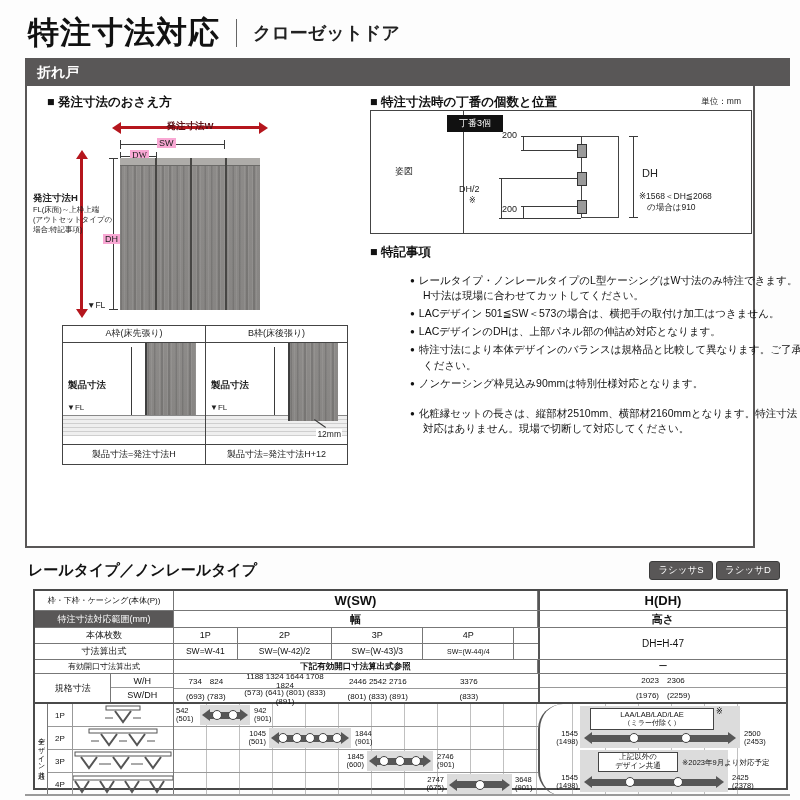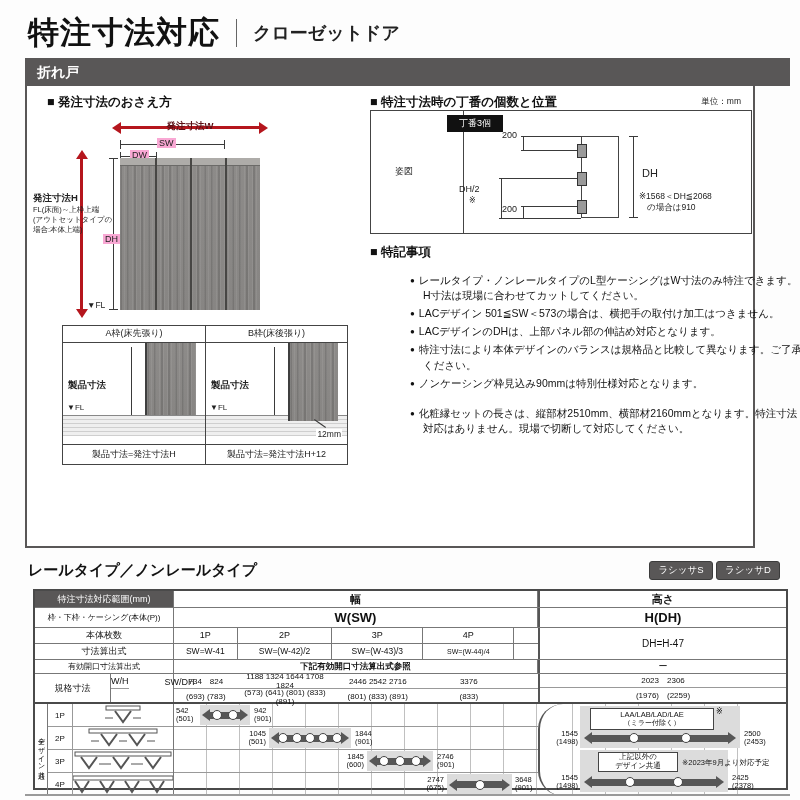--- a/index.html
+++ b/index.html
@@ -113,35 +113,35 @@
   <div class="content-box">
 
     <div class="abs sec-h" style="left:20px;top:8px;">■ 発注寸法のおさえ方</div>
 
     <div class="rah" style="left:93px;top:40px;width:140px;"></div>
     <div class="abs b" style="left:93px;top:34px;width:140px;text-align:center;font-size:9.5px;color:#5d1016;">発注寸法W</div>
 
     <div class="dmh" style="left:93px;top:58px;width:105px;"></div>
     <div class="dim-lbl" style="left:130px;top:52px;">SW</div>
     <div class="dmh" style="left:93px;top:70px;width:37px;"></div>
-    <div class="dim-lbl" style="left:103px;top:64px;">DW</div>
+    <div class="dim-lbl" style="left:103px;top:64px;font-family:Liberation Serif, serif;">DW</div>
 
     <div class="abs wood" style="left:93px;top:72px;width:140px;height:152px;">
       <div class="door-rail"></div>
       <div class="panel-div" style="left:25%;"></div>
       <div class="panel-div" style="left:50%;"></div>
       <div class="panel-div" style="left:75%;"></div>
     </div>
 
     <div class="rav" style="left:53px;top:72px;height:152px;"></div>
     <div class="abs" style="left:6px;top:106px;width:86px;font-size:7.5px;line-height:1.35;">
       <div class="b" style="font-size:9.5px;">発注寸法H</div>
       <div>FL(床面)～上枠上端</div>
       <div>(アウトセットタイプの</div>
-      <div>場合:本体上端)</div>
+      <div>場合:特記事項)</div>
     </div>
 
     <div class="dmv" style="left:86px;top:72px;height:152px;"></div>
     <div class="dim-lbl" style="left:76px;top:148px;">DH</div>
     <div class="abs" style="left:60px;top:214px;font-size:8.5px;">▼FL</div>
 
     <div class="ab">
       <div class="ab-row ab-h">
         <div class="ab-c ctr">A枠(床先張り)</div>
         <div class="ab-c ctr">B枠(床後張り)</div>
@@ -217,30 +217,30 @@
       <li class="gap">化粧縁セットの長さは、縦部材2510mm、横部材2160mmとなります。特注寸法対応はありません。現場で切断して対応してください。</li>
     </ul>
   </div>
 
   <div class="rail-title">レールタイプ／ノンレールタイプ</div>
   <div class="badge" style="left:649px;">ラシッサS</div>
   <div class="badge" style="left:716px;">ラシッサD</div>
 
   <div class="bt">
 
+    <div class="tr" style="height:20px;">
+      <div class="td" style="width:139px;font-size:8px;">枠・下枠・ケーシング(本体(P))</div>
+      <div class="td b" style="width:364px;font-size:13px;">W(SW)</div>
+      <div class="td b hcol" style="width:248px;font-size:13px;">H(DH)</div>
+    </div>
+
     <div class="tr" style="height:17px;">
       <div class="td dk" style="width:139px;font-size:9px;">特注寸法対応範囲(mm)</div>
       <div class="td b" style="width:364px;font-size:11px;">幅</div>
       <div class="td b hcol" style="width:248px;font-size:11px;">高さ</div>
-    </div>
-
-    <div class="tr" style="height:20px;">
-      <div class="td" style="width:139px;font-size:8px;">枠・下枠・ケーシング(本体(P))</div>
-      <div class="td b" style="width:364px;font-size:13px;">W(SW)</div>
-      <div class="td b hcol" style="width:248px;font-size:13px;">H(DH)</div>
     </div>
 
     <div class="tr" style="height:32px;">
       <div style="width:139px;display:flex;flex-direction:column;box-sizing:border-box;border-right:1px solid #777;">
         <div class="ctr" style="height:16px;border-bottom:1px solid #777;">本体枚数</div>
         <div class="ctr" style="height:16px;">寸法算出式</div>
       </div>
       <div style="width:364px;display:flex;flex-direction:column;box-sizing:border-box;">
         <div style="display:flex;height:16px;border-bottom:1px solid #777;box-sizing:border-box;">
           <div class="td" style="width:17.5%;">1P</div>
@@ -262,21 +262,21 @@
 
     <div class="tr" style="height:14px;">
       <div class="td" style="width:139px;font-size:8px;">有効開口寸法算出式</div>
       <div class="td b" style="width:364px;font-size:8.5px;">下記有効開口寸法算出式参照</div>
       <div class="td hcol" style="width:248px;">ー</div>
     </div>
 
     <div class="tr" style="height:30px;border-bottom:2px solid #4a4a4a;">
       <div style="width:139px;display:flex;box-sizing:border-box;border-right:1px solid #777;">
         <div class="ctr" style="width:77px;border-right:1px solid #777;box-sizing:border-box;">規格寸法</div>
-        <div style="width:62px;display:flex;flex-direction:row;gap:36px;">
+        <div style="width:62px;display:flex;flex-direction:column;">
           <div class="ctr" style="height:15px;border-bottom:1px solid #999;box-sizing:border-box;">W/H</div>
           <div class="ctr" style="height:15px;">SW/DH</div>
         </div>
       </div>
       <div style="width:364px;display:flex;flex-direction:column;box-sizing:border-box;font-size:8px;">
         <div style="display:flex;height:15px;border-bottom:1px solid #999;box-sizing:border-box;align-items:center;">
           <div class="ctr" style="width:17.5%;">734　824</div>
           <div class="ctr" style="width:26%;">1188  1324  1644  1708  1824</div>
           <div class="ctr" style="width:25%;">2446  2542  2716</div>
           <div class="ctr" style="width:25%;">3376</div>

